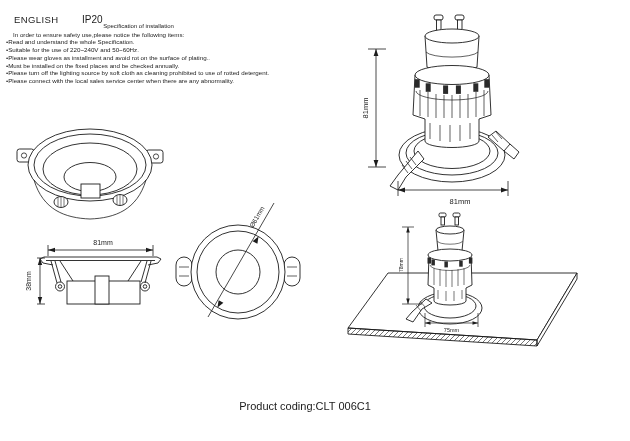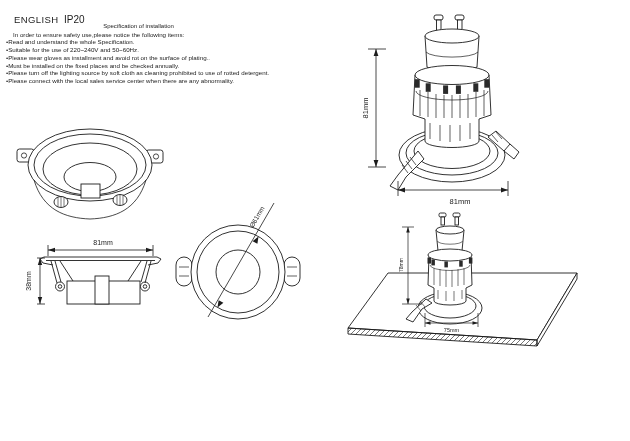--- a/index.html
+++ b/index.html
@@ -2,21 +2,21 @@
 <html><head>
 <meta charset="utf-8">
 <style>
   * { margin:0; padding:0; box-sizing:border-box; }
   html,body { width:630px; height:441px; background:#ffffff; }
   body { font-family:"Liberation Sans", sans-serif; color:#1c1c1c; position:relative; overflow:hidden; }
   .page { position:absolute; left:0; top:0; width:630px; height:441px; background:#fff; }
 
   .header { position:absolute; left:14px; top:9px; white-space:nowrap; }
   .lang { font-size:9.5px; letter-spacing:.4px;text-align:right; }
-  .ip { font-size:10px; margin-left:1px; }
+  .ip { font-size:10px; margin-left:19px; }
 
   .spec-block { position:absolute; left:6px; top:23px; width:300px; }
   .spec-title { font-size:6px; line-height:7.7px; text-align:center; width:265px; }
   .spec-intro { font-size:6.2px; line-height:7.7px; padding-left:7px; white-space:nowrap; }
   .spec-item  { font-size:6.2px; line-height:7.7px; white-space:nowrap; }
 
   svg { position:absolute; display:block; }
   .svgA { left:340px; top:5px; }
   .svgB { left:15px;  top:118px; }
   .svgC { left:15px;  top:228px; }
@@ -234,13 +234,14 @@
     <g stroke="#1c1c1c" stroke-width="0.7" fill="none">
       <line x1="85" y1="108" x2="85" y2="122"></line>
       <line x1="138" y1="108" x2="138" y2="122"></line>
       <line x1="85" y1="118" x2="138" y2="118"></line>
     </g>
     <path d="M85 118 L90.5 116.2 L90.5 119.8 Z" fill="#1c1c1c"></path>
     <path d="M138 118 L132.5 116.2 L132.5 119.8 Z" fill="#1c1c1c"></path>
     <text x="111.5" y="126.5" text-anchor="middle" font-size="5.5">75mm</text>
   </svg>
 
+  <div class="footer">Product coding:CLT 006C1</div>
 </div>
 
 </body></html>

